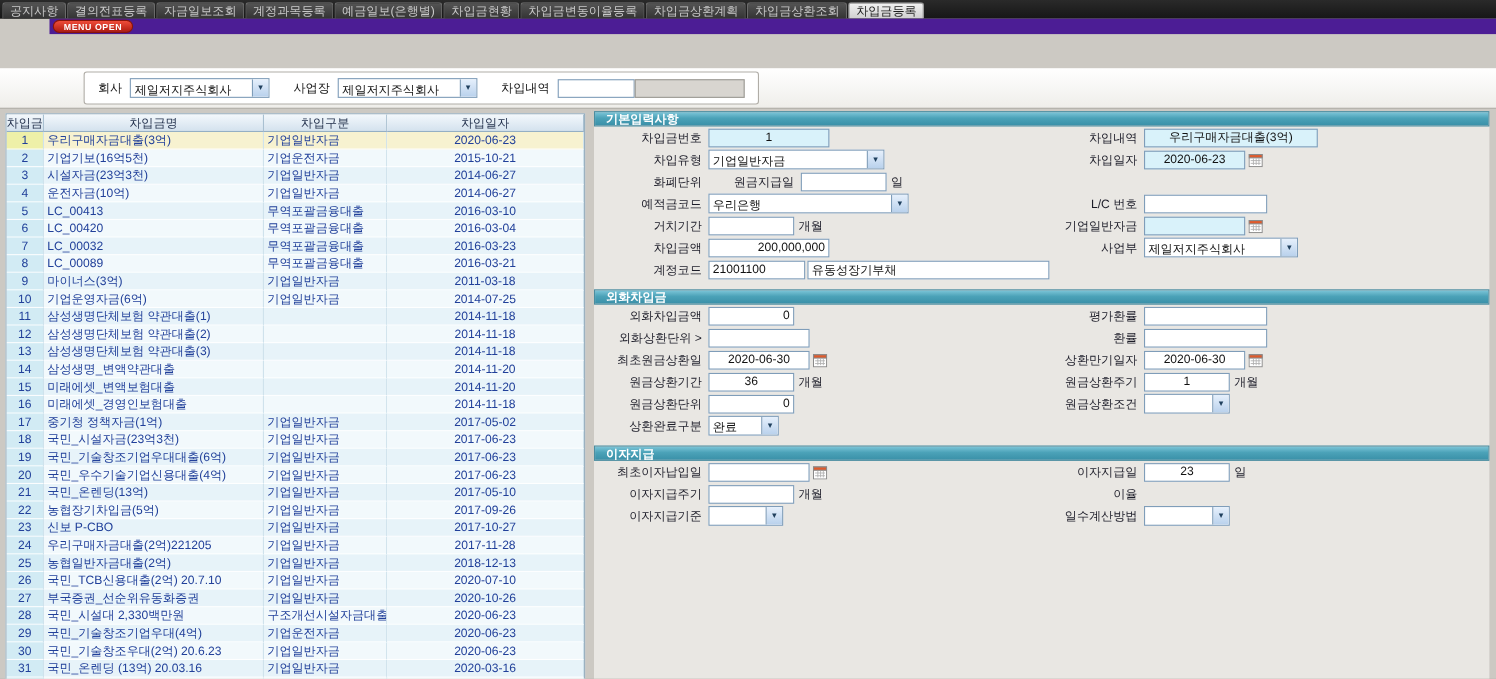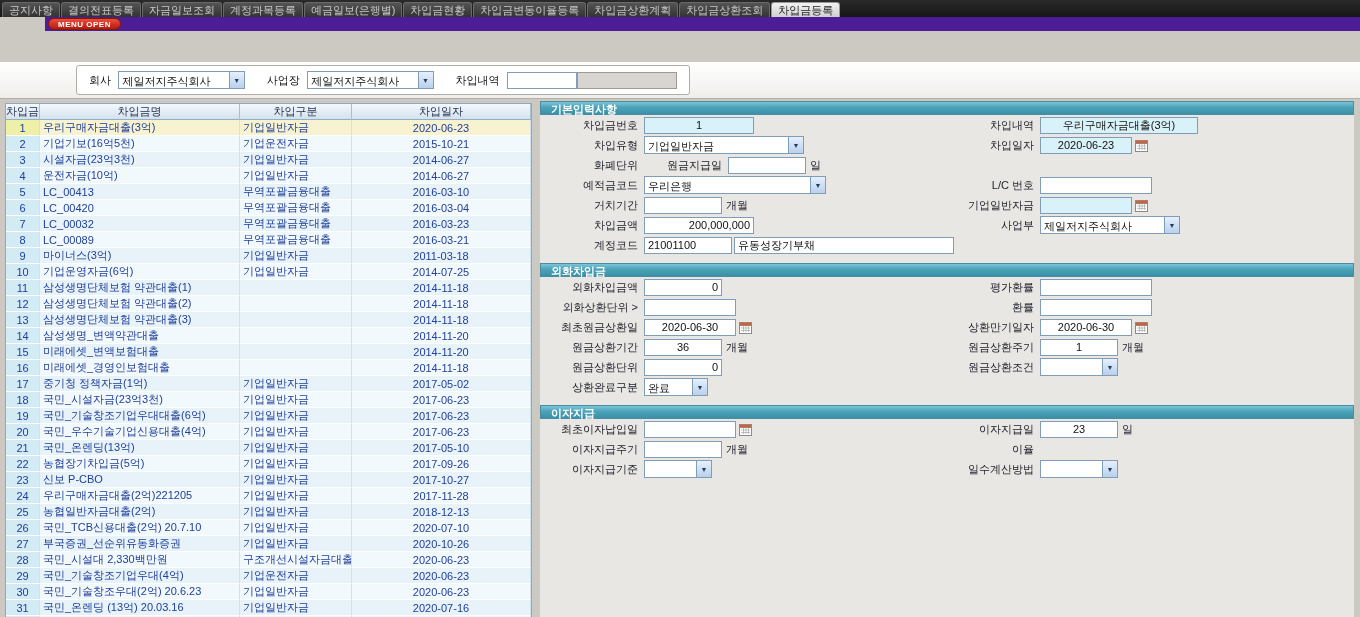--- a/index.html
+++ b/index.html
@@ -342,21 +342,21 @@
             <tr>
               <td class="c0">30</td>
               <td class="c1">국민_기술창조우대(2억) 20.6.23</td>
               <td class="c2">기업일반자금</td>
               <td class="c3">2020-06-23</td>
             </tr>
             <tr>
               <td class="c0">31</td>
               <td class="c1">국민_온렌딩 (13억) 20.03.16</td>
               <td class="c2">기업일반자금</td>
-              <td class="c3">2020-07-16</td>
+              <td class="c3">2020-03-16</td>
             </tr>
             <tr>
               <td class="c0">32</td>
               <td class="c1">신한(-)통장예금(2억)</td>
               <td class="c2">기업일반자금</td>
               <td class="c3">2020-08-03</td>
             </tr>
             <tr>
               <td class="c0">33</td>
               <td class="c1">농협USANCE</td>

